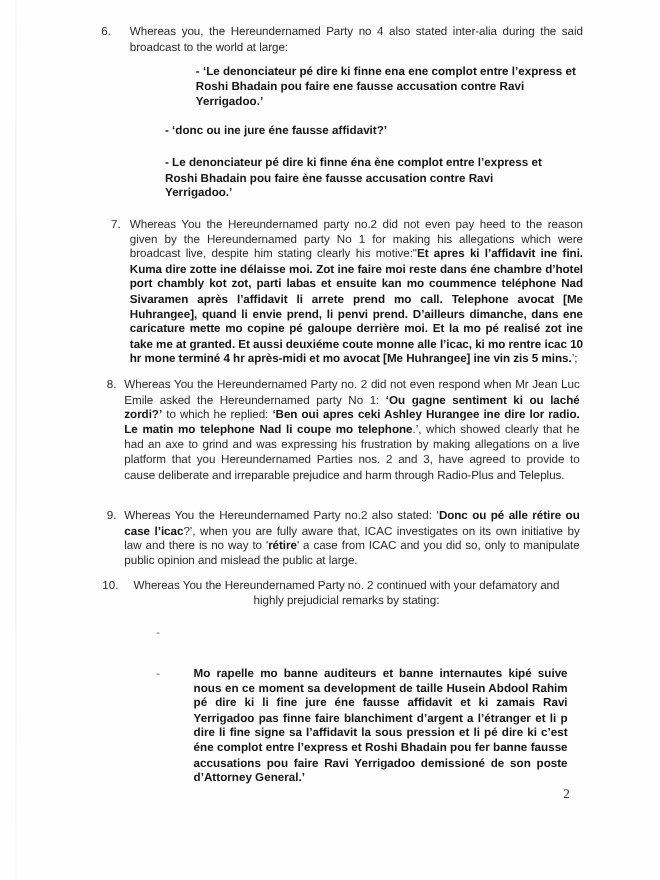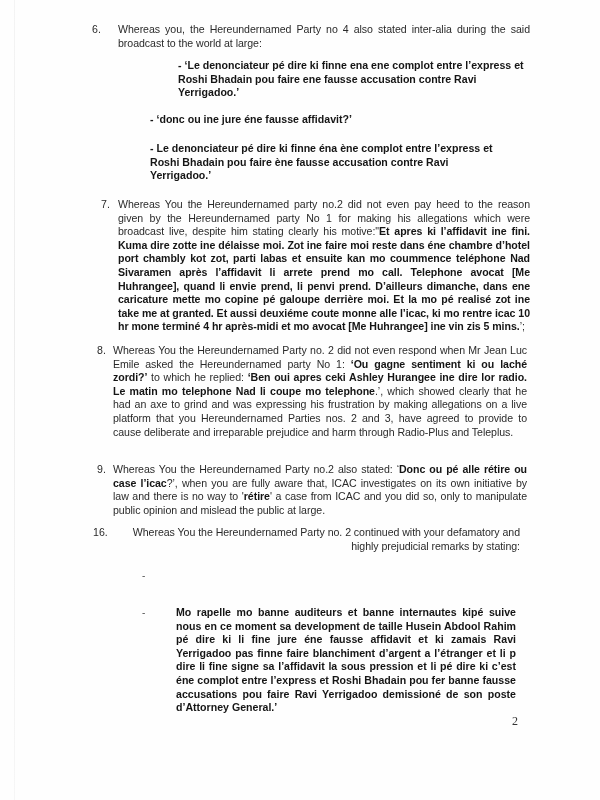--- a/index.html
+++ b/index.html
@@ -61,22 +61,22 @@
 
   <span class="num" style="left:101px;top:198px;">7.</span>
   <div class="para" style="left:118px;top:198px;width:412px;"><span>Whereas You the Hereundernamed party no.2 did not even pay heed to the reason given by the Hereundernamed party No 1 for making his allegations which were broadcast live, despite him stating clearly his motive:"</span><b>Et apres ki l’affidavit ine fini. Kuma dire zotte ine délaisse moi. Zot ine faire moi reste dans éne chambre d’hotel port chambly kot zot, parti labas et ensuite kan mo coummence teléphone Nad Sivaramen après l’affidavit li arrete prend mo call. Telephone avocat [Me Huhrangee], quand li envie prend, li penvi prend. D’ailleurs dimanche, dans ene caricature mette mo copine pé galoupe derrière moi.   Et la mo pé realisé zot ine take me at granted. Et aussi deuxiéme coute monne alle l’icac, ki mo rentre icac 10 hr mone terminé 4 hr après-midi et mo avocat [Me Huhrangee] ine vin zis 5 mins.</b><span>’;</span></div>
 
   <span class="num" style="left:97px;top:344px;">8.</span>
   <div class="para" style="left:113px;top:344px;width:414px;"><span>Whereas You the Hereundernamed Party no. 2 did not even respond when Mr Jean Luc Emile asked the Hereundernamed party No 1: </span><b>‘Ou gagne sentiment ki ou laché zordi?’</b><span> to which he replied: </span><b>‘Ben oui apres ceki Ashley Hurangee ine dire lor radio. Le matin mo telephone Nad li coupe mo telephone</b><span>.’, which showed clearly that he had an axe to grind and was expressing his frustration by making allegations on a live platform that you Hereundernamed Parties nos. 2 and 3, have agreed to provide to cause deliberate and irreparable prejudice and harm through Radio-Plus and Teleplus.</span></div>
 
   <span class="num" style="left:97px;top:463px;">9.</span>
   <div class="para" style="left:113px;top:463px;width:414px;"><span>Whereas You the Hereundernamed Party no.2 also stated: ‘</span><b>Donc ou pé alle rétire ou case l’icac</b><span>?’, when you are fully aware that, ICAC investigates on its own initiative by law and there is no way to '</span><b>rétire</b><span>' a case from ICAC and you did so, only to manipulate public opinion and mislead the public at large.</span></div>
 
-  <span class="num" style="left:93px;top:526px;">16.</span>
-  <div class="para" style="left:110px;top:526px;width:410px;text-align:right;">Whereas You the Hereundernamed Party no. 2 continued with your defamatory and highly prejudicial remarks by stating:</div>
+  <span class="num" style="left:93px;top:526px;">10.</span>
+  <div class="para" style="left:110px;top:526px;width:410px;text-align:center;">Whereas You the Hereundernamed Party no. 2 continued with your defamatory and highly prejudicial remarks by stating:</div>
 
   <span class="bullet" style="left:142px;top:569px;">-</span>
 
   <span class="bullet" style="left:142px;top:606px;">-</span>
   <div class="quote just" style="left:176px;top:606px;width:340px;"><b>Mo rapelle mo banne auditeurs et banne internautes kipé suive nous en ce moment sa development de taille Husein Abdool Rahim pé dire ki li fine jure éne fausse affidavit et ki zamais Ravi Yerrigadoo pas finne faire blanchiment  d’argent a l’étranger et li p dire li fine signe sa l’affidavit la sous pression et li pé dire ki c’est éne complot entre l’express et Roshi Bhadain pou fer banne fausse accusations pou faire Ravi Yerrigadoo demissioné de son poste d’Attorney General.’</b></div>
 
   <span class="pagenum">2</span>
 </div>
 
 </body></html>

